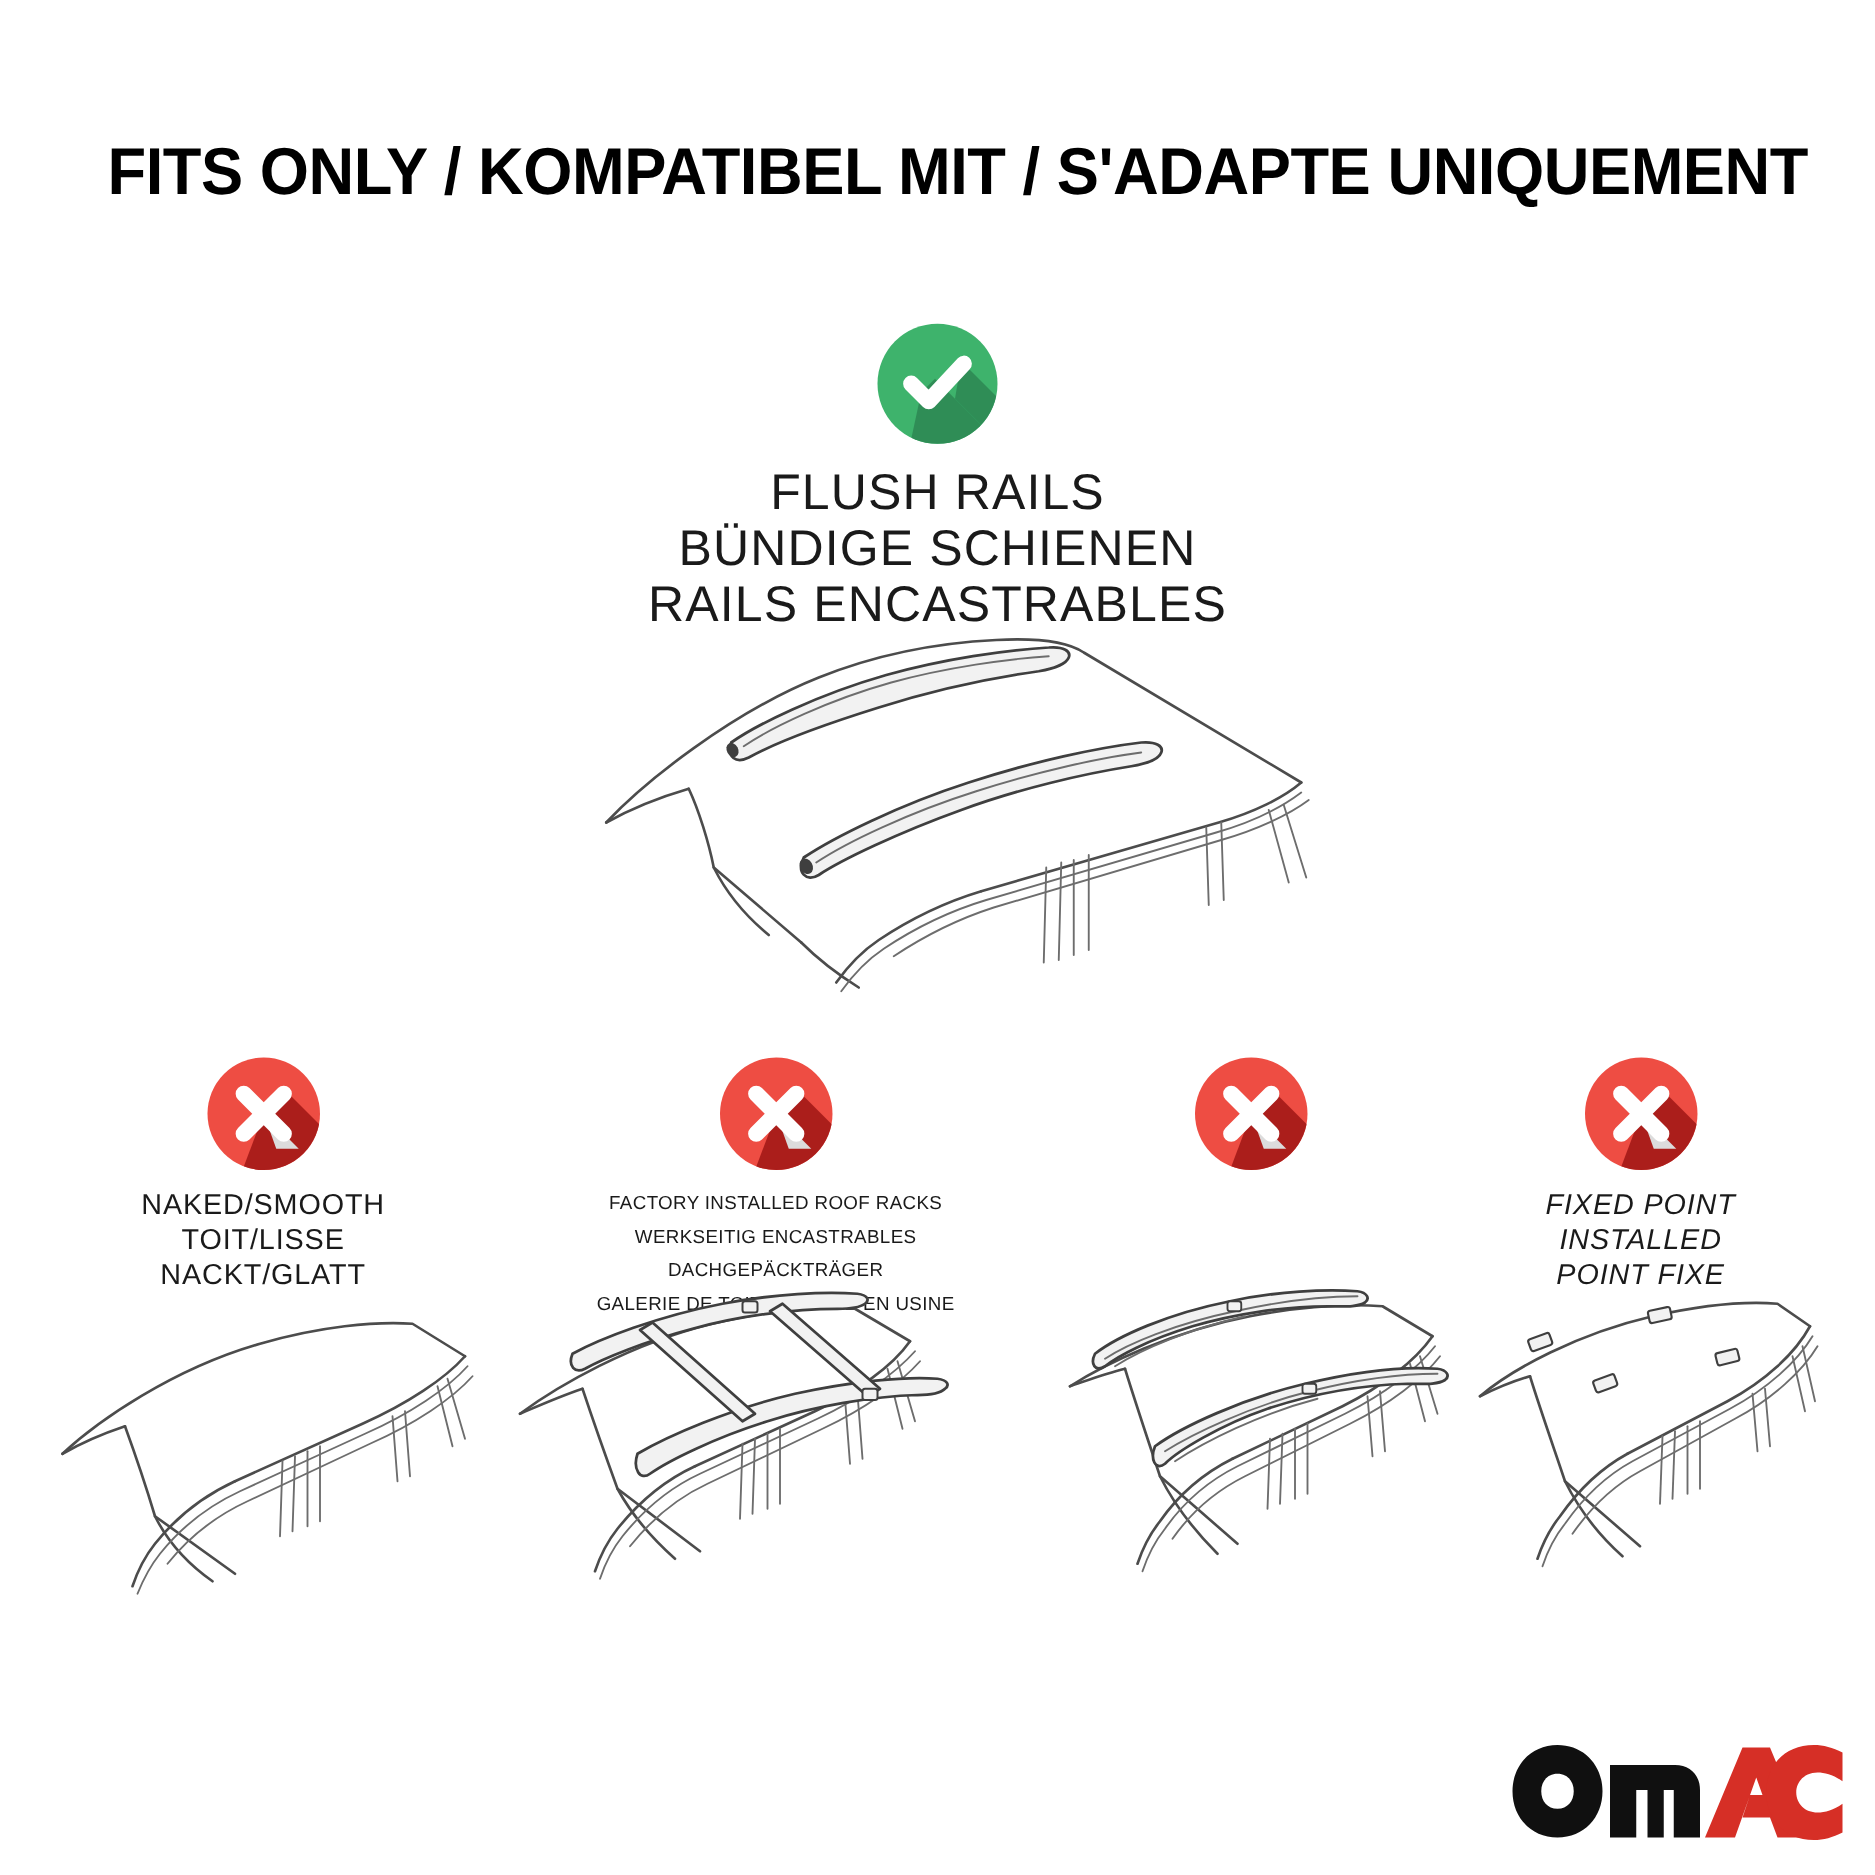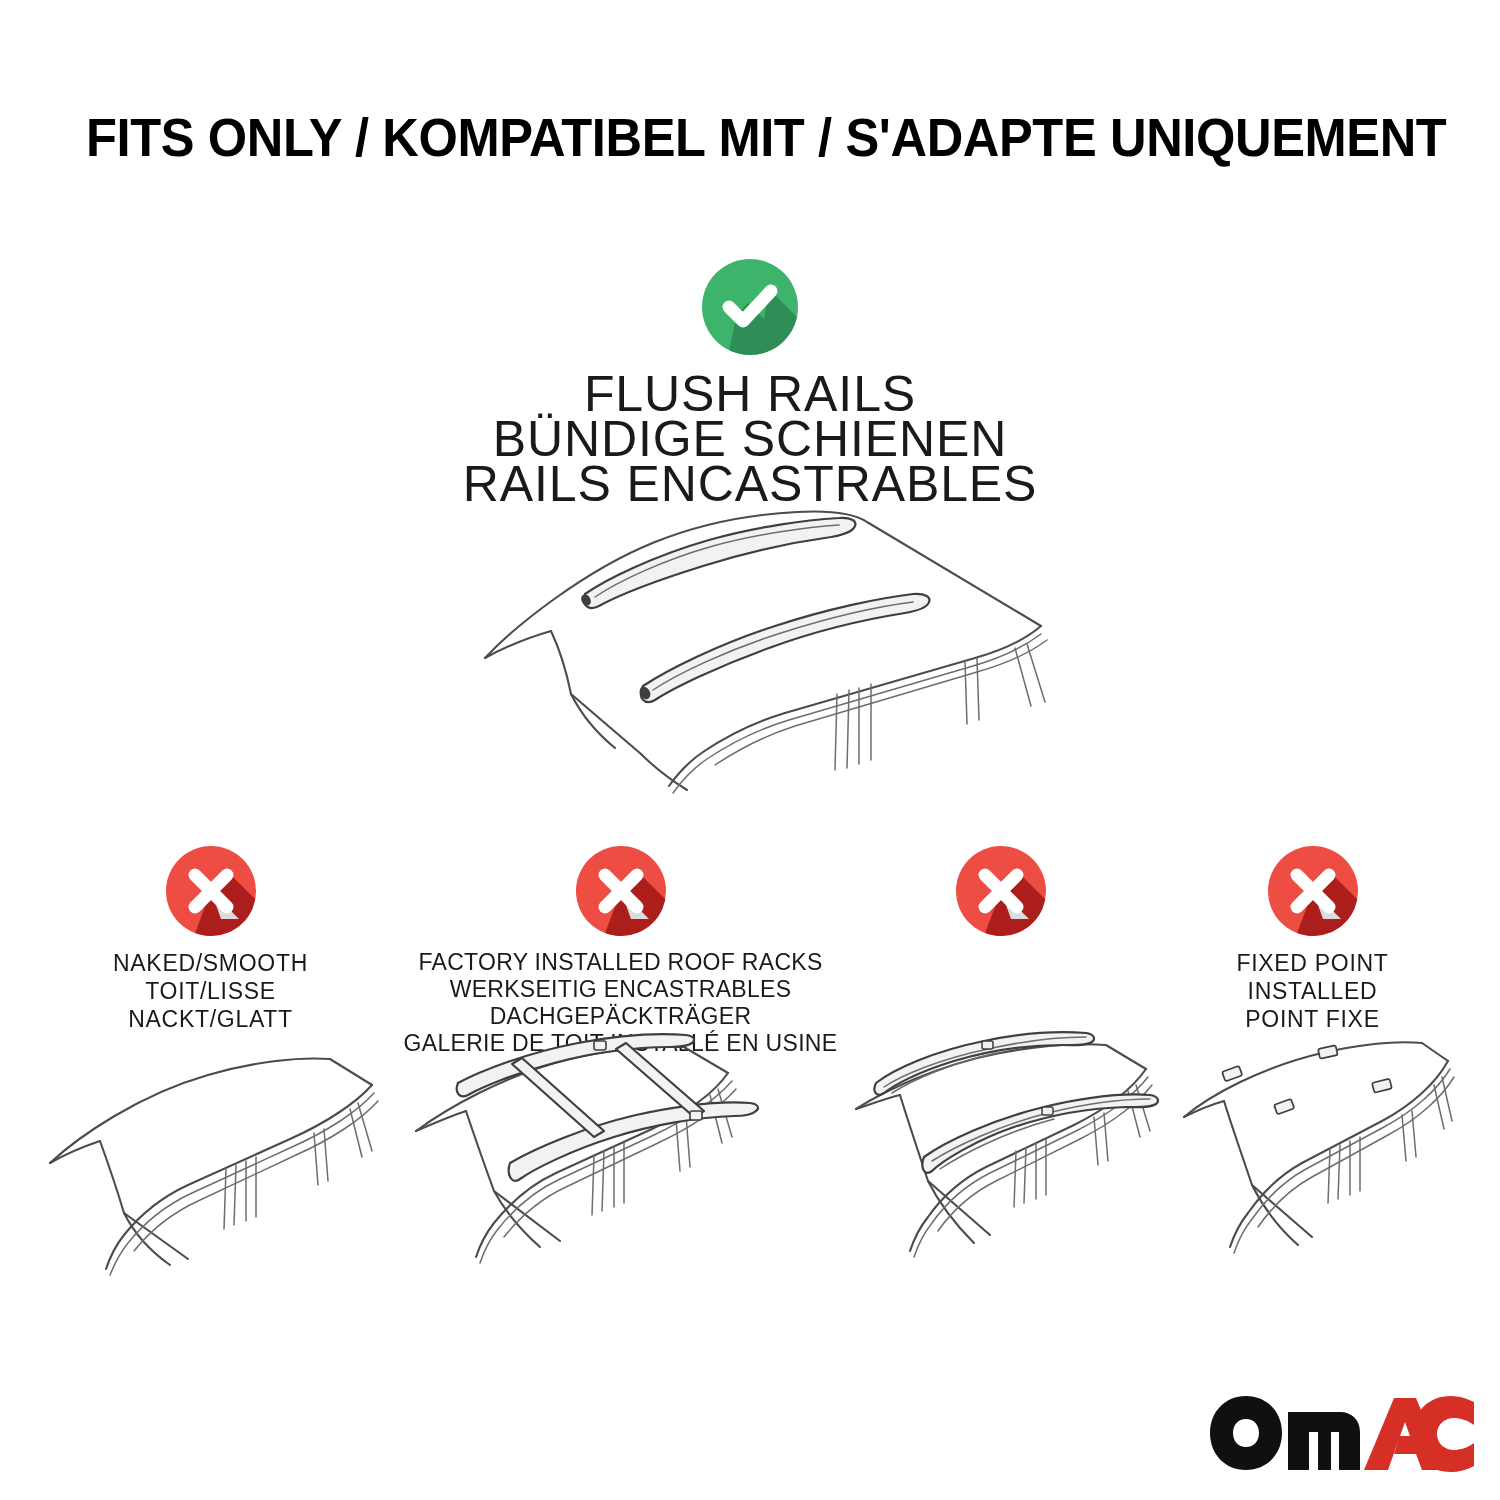--- a/index.html
+++ b/index.html
@@ -46,21 +46,21 @@
     margin: 0 auto 16px auto;
     position: relative;
   }
   .x-badge {
     width: 92px;
     height: 92px;
     margin: 0 auto 12px auto;
     position: relative;
   }
   .approved-text {
-    font-size: 50px;
+    font-size: 40px;
     line-height: 45px;
     color: #1a1a1a;
     font-weight: 400;
     letter-spacing: 0.9px;
   }
 
   
   .flush-illustration {
     position: absolute;
     left: 455px;
@@ -78,30 +78,30 @@
     height: 450px;
   }
   .nf-col {
     position: absolute;
     top: 0;
     text-align: center;
   }
   .nf-col.c0 { left: 38px;   width: 345px; }
   .nf-col.c1 { left: 398px;  width: 445px; }
   .nf-col.c2 { left: 838px;  width: 325px; }
-  .nf-col.c3 { left: 1170px; width: 285px; }
+  .nf-col.c3 { left: 1170px; width: 285px; font-style: italic; }
 
   .nf-label {
     font-size: 23px;
     line-height: 28px;
     color: #1a1a1a;
     letter-spacing: 0.7px;
     font-weight: 400;
   }
-  .nf-col.c1 .nf-label { font-size: 23px; line-height: 27px; letter-spacing: 0.3px; }
+  .nf-col.c1 .nf-label { font-size: 15px; line-height: 27px; letter-spacing: 0.3px; }
 
   .nf-illustration {
     position: absolute;
     left: 0;
     width: 100%;
   }
   .nf-col.c0 .nf-illustration { top: 200px; height: 230px; }
   .nf-col.c1 .nf-illustration { top: 190px; height: 230px; }
   .nf-col.c2 .nf-illustration { top: 190px; height: 230px; }
   .nf-col.c3 .nf-illustration { top: 190px; height: 230px; }

